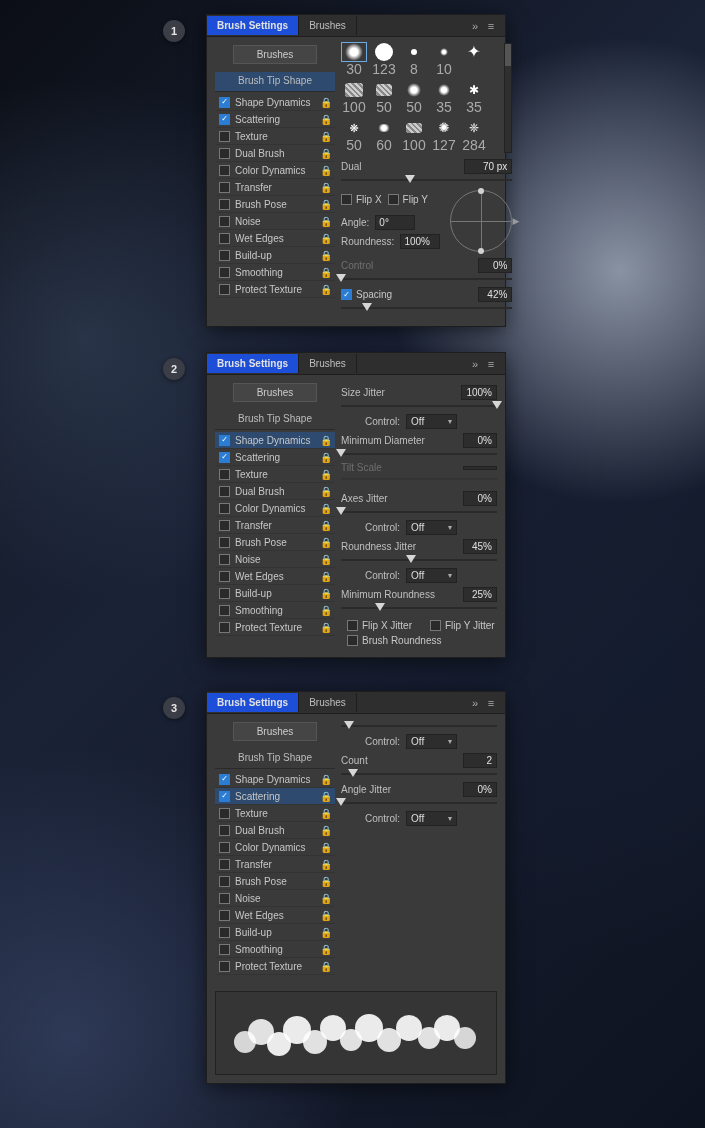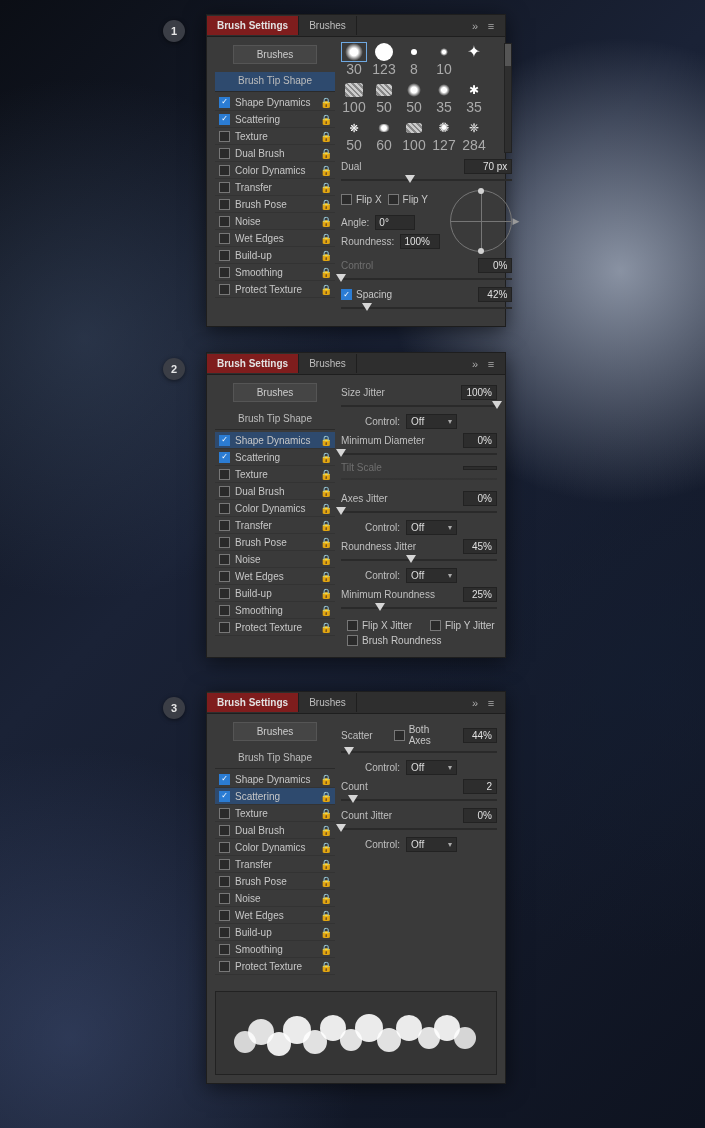--- a/index.html
+++ b/index.html
@@ -44,21 +44,21 @@
     border-bottom: 1px solid #1e1e1e;
     padding: 0 6px 0 0;
   }
   .ph-tab {
     padding: 4px 10px;
     color: #bfbfbf;
     border-right: 1px solid #1e1e1e;
     background: #3a3a3a;
     cursor: pointer;
   }
-  .ph-tab.active { background: #7f1d1d; color: #e2e2e2; font-weight: 600; }
+  .ph-tab.active { background: #1d4ed8; color: #e2e2e2; font-weight: 600; }
   .ph-tab:not(.active) { background: #2e2e2e; }
   .ph-spacer { flex: 1; }
   .ph-icon { width: 16px; text-align: center; color: #aaa; cursor: pointer; font-size: 11px; }
 
   .panel-body {
     display: flex;
     padding: 6px 8px 10px 8px;
     gap: 6px;
   }
 
@@ -708,30 +708,20 @@
             <span class="sb-lock">🔒</span>
           </div>
           <div class="sb-row">
             <span class="sb-check"></span>
             <span class="sb-label">Protect Texture</span>
             <span class="sb-lock">🔒</span>
           </div>
         </div>
     </div>
     <div class="main">
-      <div class="ctrl-row">
-        <span class="ctrl-label">Scatter</span>
-        <span style="width:10px;"></span>
-        <span class="inline-check">
-            <span class="mini-check"></span>
-            <span>Both Axes</span>
-          </span>
-        <span class="ctrl-spacer"></span>
-        <span class="val-box">44%</span>
-      </div>
       <div class="slider-track">
           <div class="slider-thumb" style="left:5%;"></div>
         </div>
       <div class="ctrl-row" style="padding-left:24px;">
         <span class="ctrl-label">Control:</span>
         <div class="dropdown">
             <span class="dd-val">Off</span>
             <span class="dd-caret">▾</span>
           </div>
         <span class="val-box" style="visibility:hidden;">0</span>
@@ -740,21 +730,21 @@
       <div class="ctrl-row">
         <span class="ctrl-label">Count</span>
         <span class="ctrl-spacer"></span>
         <span class="val-box">2</span>
       </div>
       <div class="slider-track">
           <div class="slider-thumb" style="left:8%;"></div>
         </div>
 
       <div class="ctrl-row">
-        <span class="ctrl-label">Count Jitter</span>
+        <span class="ctrl-label">Angle Jitter</span>
         <span class="ctrl-spacer"></span>
         <span class="val-box">0%</span>
       </div>
       <div class="slider-track">
           <div class="slider-thumb" style="left:0%;"></div>
         </div>
       <div class="ctrl-row" style="padding-left:24px;">
         <span class="ctrl-label">Control:</span>
         <div class="dropdown">
             <span class="dd-val">Off</span>

